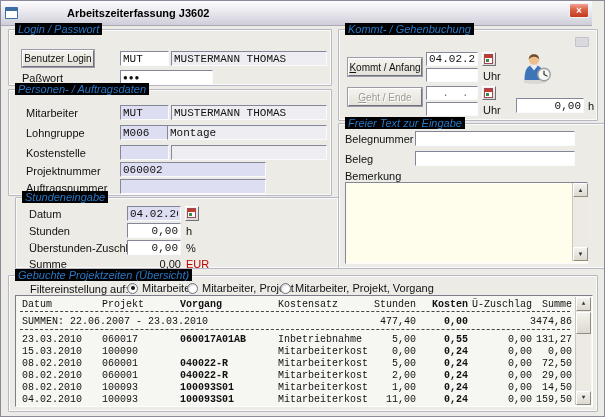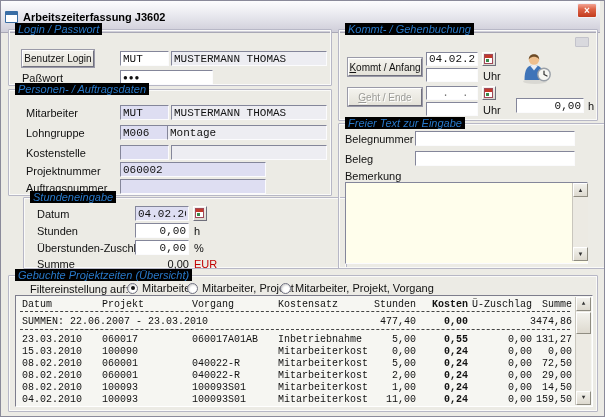--- a/index.html
+++ b/index.html
@@ -5,24 +5,24 @@
   html,body { margin:0; padding:0; background:#9aa4b0; }
   * { box-sizing:border-box; }
   .window {
     position:relative; width:605px; height:417px;
     background:#ecebe5; border:1px solid #8a8a9a;
     font-family:"Liberation Sans", sans-serif; color:#111;
     overflow:hidden;
   }
   
   .titlebar {
-    position:absolute; top:0; left:0; right:4px; height:32px;
+    position:absolute; top:0; left:0; right:12px; height:25px;
     background:linear-gradient(180deg,#fdfdfe 0%,#e9e9ef 45%,#cfced9 100%);
     border-bottom:1px solid #a9a8b6;
-    display:flex; align-items:center; padding:0 4px;
+    display:flex; align-items:center; padding:0 4px;gap:44px;
   }
   .title-icon {
     width:13px; height:12px; margin-right:5px;
     background:#fff; border:1px solid #3a6ea5; border-top:4px solid #3a6ea5;
     border-radius:1px;
   }
   .title-text { font-size:11px; font-weight:bold; color:#000; white-space:nowrap; }
   .close-btn {
     position:absolute; top:2px; right:3px; width:20px; height:15px;
     border-radius:2px; border:1px solid #f0f0f6;
@@ -95,21 +95,21 @@
   
   .grid {
     position:absolute; background:#f6f6f2;
     border:1px solid; border-color:#7d7d8c #ffffff #ffffff #7d7d8c;
     font-family:"Liberation Mono","DejaVu Sans Mono",monospace; font-size:10px;
     overflow:hidden;
   }
   .tcell { position:absolute; white-space:pre; color:#111; }
   .c0 { left:6px;   width:76px; }
   .c1 { left:86px;  width:80px; }
-  .c2 { left:176px; width:88px; }
+  .c2 { left:164px; width:88px;font-weight:bold; }
   .c3 { left:262px; width:96px; }
   .c4 { left:336px; width:64px; text-align:right; }
   .c5 { left:396px; width:56px; text-align:right;font-weight:bold; }
   .c6 { left:454px; width:62px; text-align:right; }
   .c7 { left:480px; width:76px; text-align:right; }
   .dash { position:absolute; left:4px; right:22px; border-top:1px dashed #444; height:0; }
   .trow { position:relative; height:12px; }
   .trow .tcell { top:0; }
   .tbody { position:absolute; top:38px; left:0; right:17px; }
   .hrow .tcell, .sumrow .tcell { position:absolute; }
@@ -173,21 +173,21 @@
     <input class="field lav" style="left: 111px; top: 55px; width: 49px; height: 15px;" value="">
     <input class="field ro" style="left: 162px; top: 55px; width: 156px; height: 15px;" value="">
 
     <span class="g-label" style="left:17px; top:75px;">Projektnummer</span>
     <input class="field lav" style="left: 111px; top: 72px; width: 146px; height: 15px;" value="060002">
 
     <span class="g-label" style="left:17px; top:92px;">Auftragsnummer</span>
     <input class="field lav" style="left: 111px; top: 89px; width: 146px; height: 15px;" value="">
   </div>
 
-  <div class="group" style="left:22px; top:196px; width:324px; height:72px;">
+  <div class="group" style="left:14px; top:196px; width:324px; height:72px;">
     <span class="group-title">Stundeneingabe</span>
 
     <span class="g-label" style="left:13px; top:10px;">Datum</span>
     <input class="field lav" style="left: 111px; top: 8px; width: 54px; height: 15px;" value="04.02.2010">
     <button class="cal-btn" style="left:169px; top:8px;">
         <span class="cal-ico"></span>
       </button>
 
     <span class="g-label" style="left:13px; top:27px;">Stunden</span>
     <input class="field num" style="left: 111px; top: 25px; width: 54px; height: 15px;" value="0,00">

